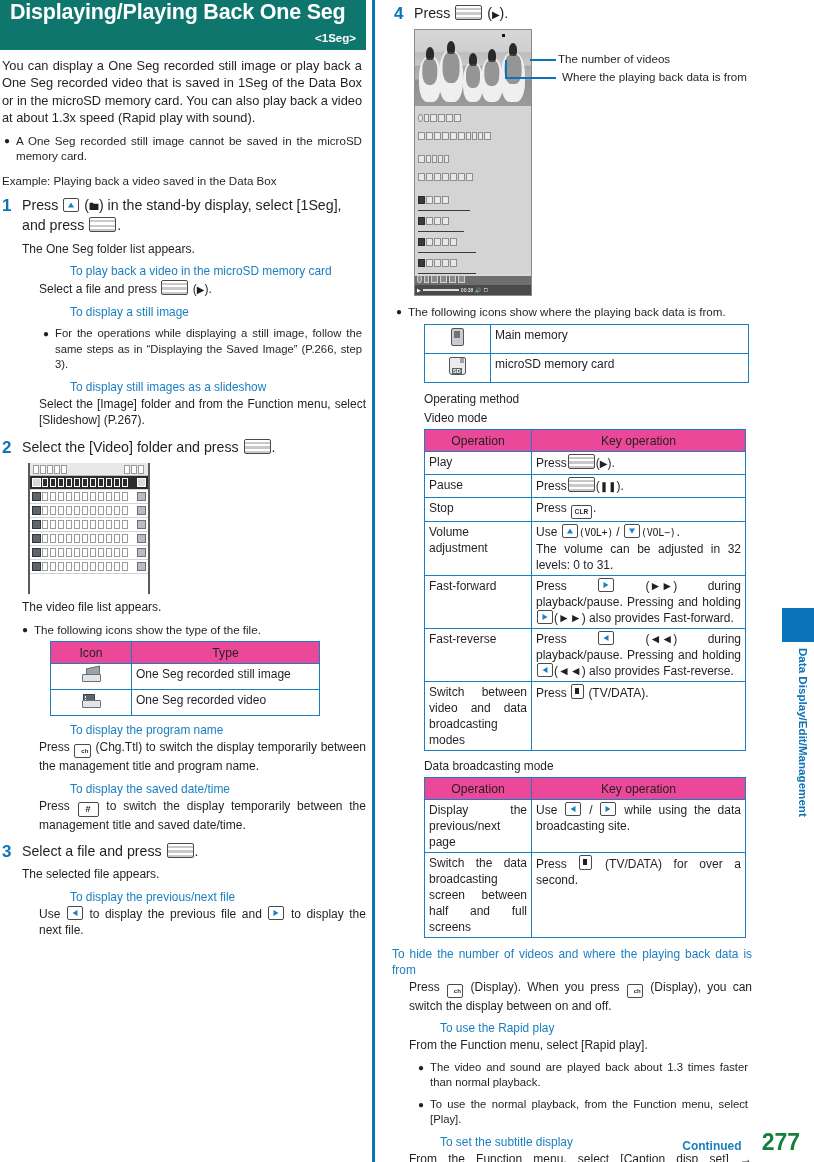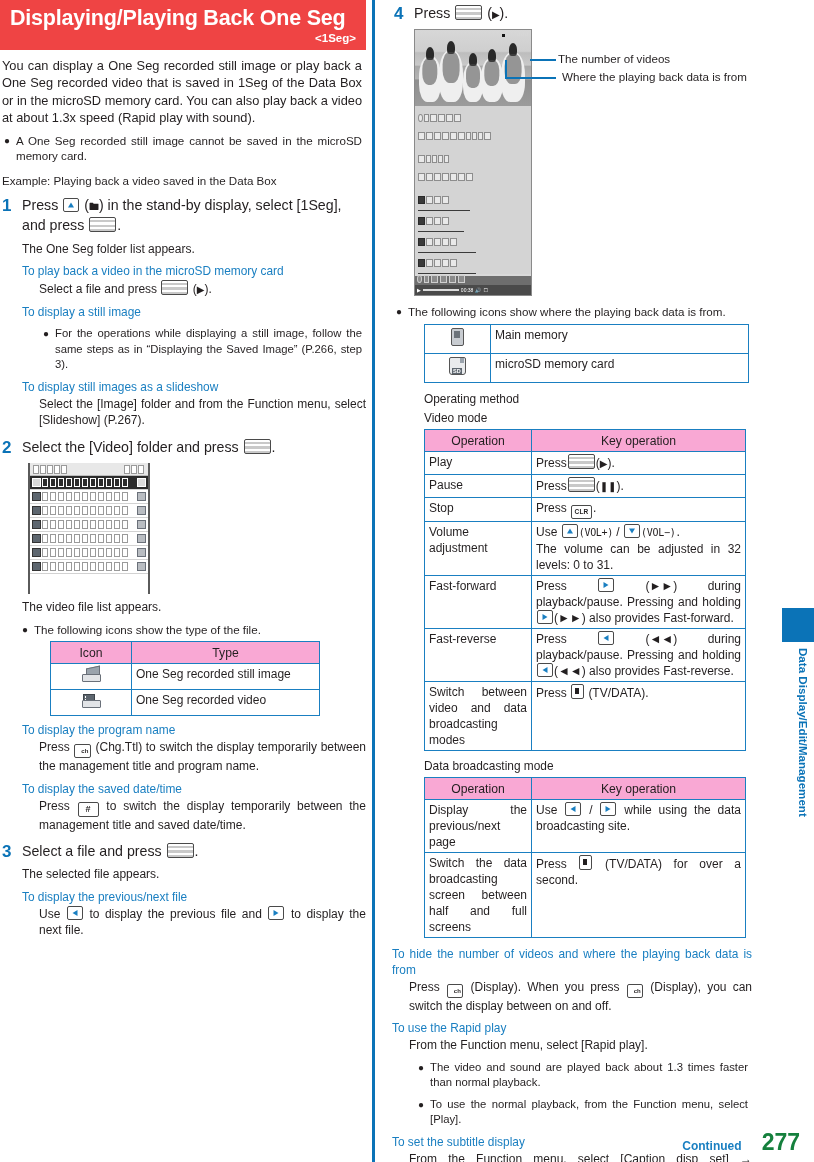--- a/index.html
+++ b/index.html
@@ -9,39 +9,39 @@
     color:#231f20;position:relative;overflow:hidden;
     -webkit-font-smoothing:antialiased;
   }
   .page{position:absolute;inset:0;}
   
   .colL{position:absolute;left:0;top:0;width:366px;}
   .colR{position:absolute;left:392px;top:0;width:360px;}
   .divider{position:absolute;left:372px;top:0;width:3px;height:1162px;background:#0b73b7;}
   
   .hdr{
-    background:#ef4444;color:#fff;width:366px;min-height:50px;
-    padding:6px 10px 7px 10px;box-sizing:border-box;position:relative;
+    background:#0f766e;color:#fff;width:366px;min-height:50px;
+    padding:0 10px 7px 10px;box-sizing:border-box;position:relative;
   }
   .hdr-title{font-size:21.5px;font-weight:bold;line-height:24px;letter-spacing:-0.2px;}
   .hdr-sub{position:absolute;right:10px;bottom:6px;font-size:11.5px;font-weight:bold;}
   
   .intro{font-size:12.8px;line-height:17.4px;text-align:justify;margin:7px 4px 0 2px;}
   .bullet{display:flex;margin:6px 4px 0 4px;font-size:11.6px;line-height:15.5px;text-align:justify;}
   .bullet .dot{flex:0 0 12px;font-size:10px;line-height:15.5px;}
   .bullet .btxt{flex:1;text-align:justify;}
   .bullet.sm{font-size:11.3px;}
   .example{font-size:11.6px;margin:10px 2px 0 2px;}
   
   .step{display:flex;margin-top:9px;}
   .step-no{flex:0 0 20px;color:#0b73b7;font-size:17px;font-weight:bold;line-height:19px;text-align:left;padding-left:2px;}
   .step-body{flex:1;}
   .step-title{font-size:14.2px;line-height:19.5px;font-weight:normal;}
   .sub{font-size:12px;line-height:16.4px;margin-top:5px;}
-  .blue-head{color:#1a7fc1;font-size:11.9px;line-height:16px;margin-top:6px;font-weight:normal;}
+  .blue-head{color:#1a7fc1;font-size:11.9px;line-height:16px;margin-top:6px;font-weight:normal;margin-left:48px;}
   .indent{margin-left:17px;font-size:12px;line-height:16.4px;margin-top:1px;text-align:justify;}
   .indent2{margin-left:17px;}
   
   .k{display:inline-block;vertical-align:-3px;}
   .k-center{ 
     width:25px;height:13px;border:1.2px solid #4a4a4a;border-radius:2px;
     background:linear-gradient(#ffffff 0 18%,#c9c9c9 18% 34%,#ffffff 34% 50%,#c9c9c9 50% 66%,#ffffff 66% 82%,#c9c9c9 82% 100%);
     vertical-align:-2px;margin:0 1px;
   }
   .k-arrow{
@@ -71,21 +71,21 @@
     width:11px;height:13px;border:1.2px solid #4a4a4a;border-radius:2px;background:#fff;
     position:relative;margin:0 1px;vertical-align:-2px;
   }
   .k-tv i{position:absolute;left:3px;top:2px;width:3.5px;height:7px;background:#231f20;}
   .k-tv i:after{content:"";position:absolute;left:0;top:-0.5px;width:3.5px;height:1px;background:#fff;}
   .gl{font-family:"DejaVu Sans",sans-serif;font-size:10px;}
   .vol{font-family:"DejaVu Sans Mono",monospace;font-size:10px;letter-spacing:-0.3px;}
   
   table.t{border-collapse:collapse;font-size:12px;}
   table.t td,table.t th{border:1px solid #1a7fc1;padding:2px 4px;vertical-align:top;line-height:16px;font-weight:normal;}
-  table.t th{background:#f9a8d4;text-align:center;padding:2.5px 4px;font-size:12.2px;}
+  table.t th{background:#ec4899;text-align:center;padding:2.5px 4px;font-size:12.2px;}
   .tbl-icons{margin:4px 0 0 50px;width:270px;}
   .tbl-icons td.ic{width:72px;text-align:center;padding:3px 0;}
   .tbl-mem{margin:5px 0 0 32px;width:325px;}
   .tbl-mem td.ic{width:65px;text-align:center;padding:3px 0;}
   .tbl-op{margin:4px 0 0 32px;width:322px;}
   .tbl-op td.op{width:98px;}
   .tbl-op td.key{width:auto;}
   .justify{text-align:justify;}
   .spread{text-align:justify;text-align-last:justify;}
   .tblcap{font-size:11.9px;margin:9px 0 0 32px;font-weight:normal;}

